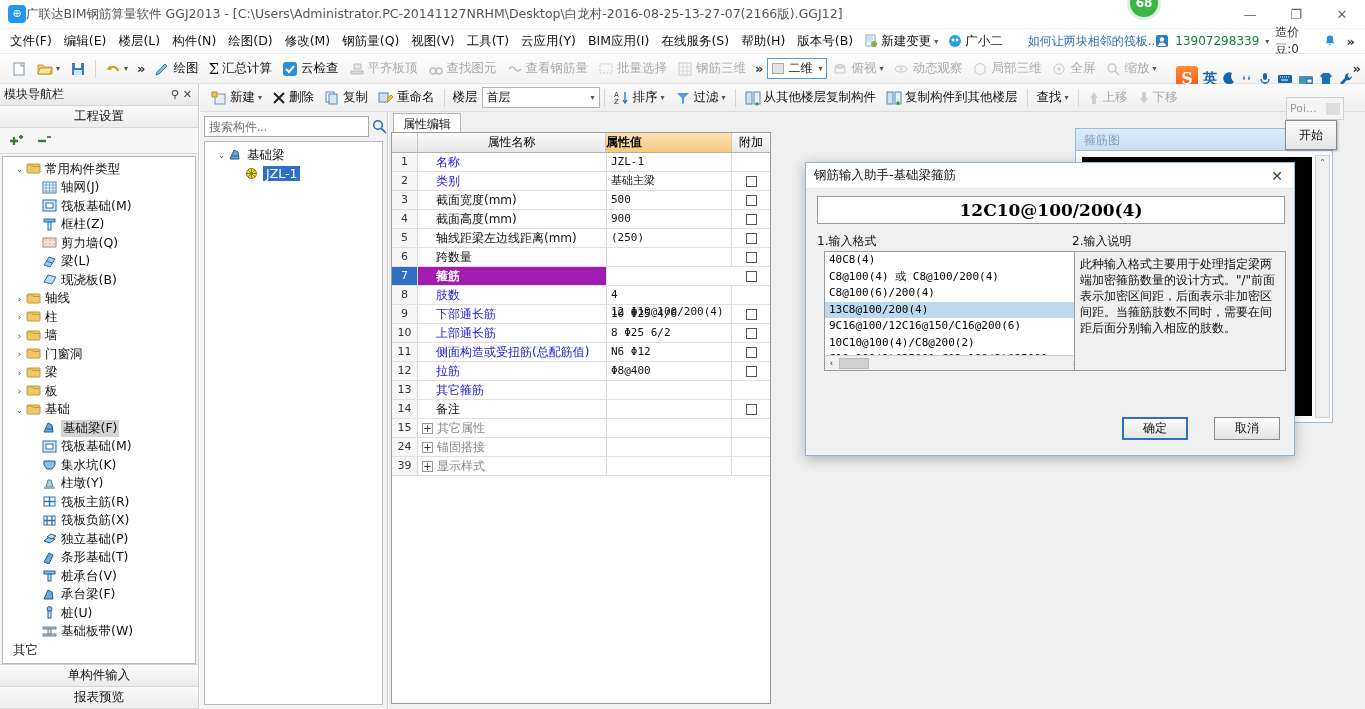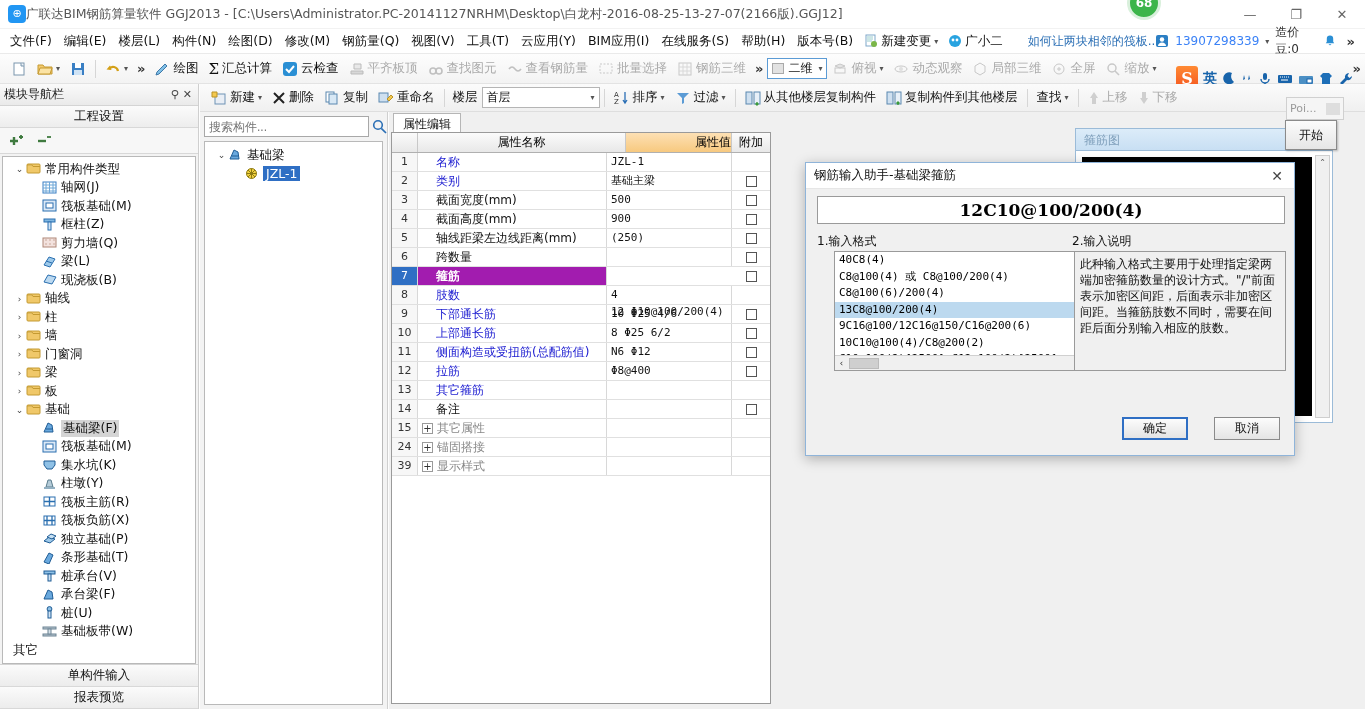--- a/index.html
+++ b/index.html
@@ -43,21 +43,21 @@
   .menubar {
     position:absolute; left:0; top:29px; width:1365px; height:25px;
     background:#ffffff; display:flex; align-items:center; font-size:12.5px; color:#111;
     border-bottom:1px solid #eaeaea;
   }
   .menu-item { padding:3px 6px; white-space:nowrap; }
   .menu-icon-item { display:flex; align-items:center; gap:3px; padding:2px 5px; white-space:nowrap; }
   .mini-ico { width:14px; height:14px; display:inline-block; }
   .menu-link { color:#2b6fb5; font-size:12px; margin-left:20px; white-space:nowrap; }
   .menu-right { margin-left:auto; display:flex; align-items:center; gap:6px; padding-right:6px; }
-  .phone-num { color:#3b82f6; font-size:12px; }
+  .phone-num { color:#15803d; font-size:12px; }
   .beans { color:#333; font-size:12px; }
   .chev { color:#555; font-size:8px; }
 
   
   .toolbar1 {
     position:absolute; left:0; top:54px; width:1365px; height:30px;
     background:linear-gradient(#fdfdfd,#f3f3f3); border-bottom:1px solid #e3e3e3;
     display:flex; align-items:center; font-size:12.5px; color:#111;
   }
   .tbtn { display:flex; align-items:center; gap:3px; padding:2px 5px; white-space:nowrap; }
@@ -143,22 +143,22 @@
     font-size:12px; padding:2px 9px 0 9px; color:#111;
   }
   .propgrid {
     position:absolute; left:2px; top:20px; width:380px; height:572px;
     background:#fff; border:1px solid #9a9a9a; overflow:hidden;
   }
   .pg-head { display:flex; height:20px; background:linear-gradient(#fbfbfb,#e8e8e8);
              border-bottom:1px solid #b0b0b0; font-size:12px; }
   .pg-head .c0 { width:26px; border-right:1px solid #c8c8c8; }
   .pg-head .c1 { flex:1; border-right:1px solid #c8c8c8; text-align:center; line-height:19px; }
-  .pg-head .c2 { width:106px; border-right:1px solid #c8c8c8; text-align:right; line-height:19px;
-                 background:linear-gradient(#fde0b4,#f7c97f); }
+  .pg-head .c2 { width:126px; border-right:1px solid #c8c8c8; text-align:left; line-height:19px;
+                 background:linear-gradient(#fde0b4,#f7c97f);font-weight:bold; }
   .pg-head .c3 { width:38px; text-align:center; line-height:19px; }
   .pg-row { display:flex; height:19px; border-bottom:1px solid #e0e0e0; font-size:12px; }
   .pg-row .c0 { width:26px; border-right:1px solid #d8d8d8; text-align:center;
                 line-height:18px; color:#333; background:#f7f7f7; font-size:11px; }
   .pg-row .c1 { flex:1; border-right:1px solid #d8d8d8; padding-left:18px; line-height:18px; color:#1a1ad0; }
   .pg-row .c1.blk { color:#111; }
   .pg-row .c1.gry { color:#888; padding-left:4px; display:flex; align-items:center; gap:4px; }
   .pg-row .c2 { width:125px; border-right:1px solid #d8d8d8; padding-left:4px; line-height:18px;
                 color:#111; font-family:"DejaVu Sans Mono","Liberation Mono",monospace; font-size:11px; }
   .pg-row .c3 { width:38px; display:flex; align-items:center; justify-content:center; }
@@ -222,21 +222,21 @@
                align-items:center; justify-content:center; color:#444; font-size:14px; }
   .dlg-input {
     position:absolute; left:11px; top:33px; width:468px; height:28px;
     background:#fff; border:1px solid #9a9a9a; text-align:center;
     font-size:17px; font-weight:bold; line-height:26px;
     font-family:"DejaVu Serif","Liberation Serif",serif; color:#000;
   }
   .dlg-lbl1 { position:absolute; left:11px; top:70px; font-size:12px; color:#111; }
   .dlg-lbl2 { position:absolute; left:266px; top:70px; font-size:12px; color:#111; }
   .fmt-list {
-    position:absolute; left:28px; top:88px; width:258px; height:120px;
+    position:absolute; left:18px; top:88px; width:258px; height:120px;
     background:#fff; border:1px solid #9a9a9a; overflow:hidden;
     font-family:"DejaVu Sans Mono","Liberation Mono",monospace; font-size:11px;
   }
   .fmt-item { height:16.5px; line-height:16px; padding-left:4px; white-space:nowrap; color:#000; }
   .fmt-item.sel { background:#bcd9ef; }
   .fmt-hscroll {
     position:absolute; left:0; bottom:0; width:100%; height:15px;
     background:#f0f0f0; border-top:1px solid #d0d0d0; display:flex; align-items:center;
   }
   .fmt-hscroll .sa { width:13px; text-align:center; font-size:9px; color:#333; }

